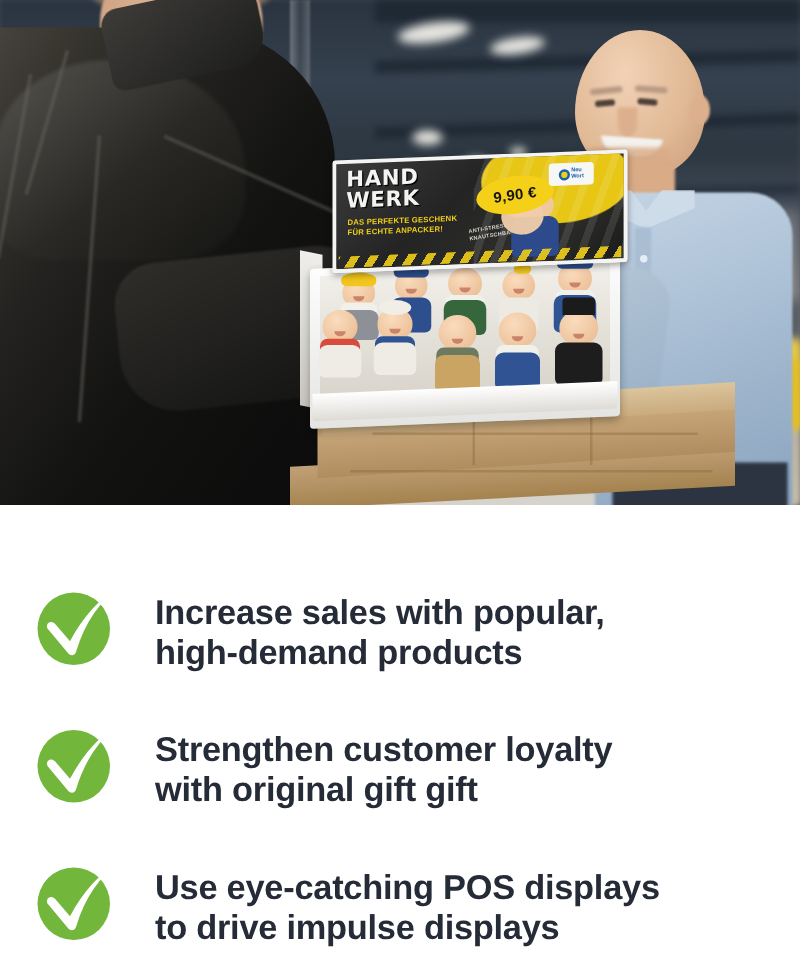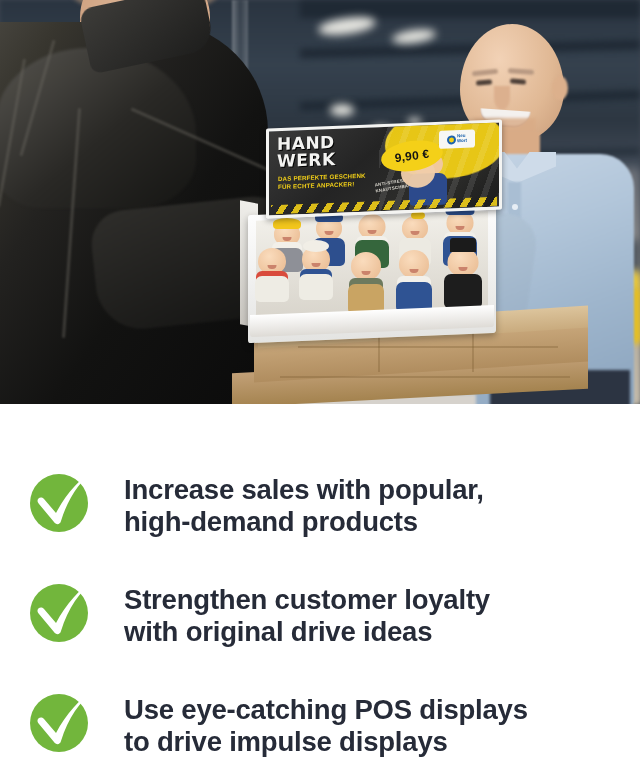--- a/index.html
+++ b/index.html
@@ -363,21 +363,21 @@
     </div>
 
     <div class="benefit b1">
       <div class="check-wrap">
         <svg viewBox="0 0 68 66" aria-hidden="true">
           <circle cx="31" cy="35" r="29" fill="#72b63c"></circle>
           <path d="M67 2 C52 10 38 26 28 45 L16 31 C12 27 7 32 11 36 L26 54 C28 57 32 57 33 53 C40 30 52 13 67 2 Z" fill="#ffffff"></path>
         </svg>
       </div>
       <div class="btext">Strengthen customer loyalty
-with original drive ideas</div>
+with original gift gift</div>
     </div>
 
     <div class="benefit b2">
       <div class="check-wrap">
         <svg viewBox="0 0 68 66" aria-hidden="true">
           <circle cx="31" cy="35" r="29" fill="#72b63c"></circle>
           <path d="M67 2 C52 10 38 26 28 45 L16 31 C12 27 7 32 11 36 L26 54 C28 57 32 57 33 53 C40 30 52 13 67 2 Z" fill="#ffffff"></path>
         </svg>
       </div>
       <div class="btext">Use eye-catching POS displays

